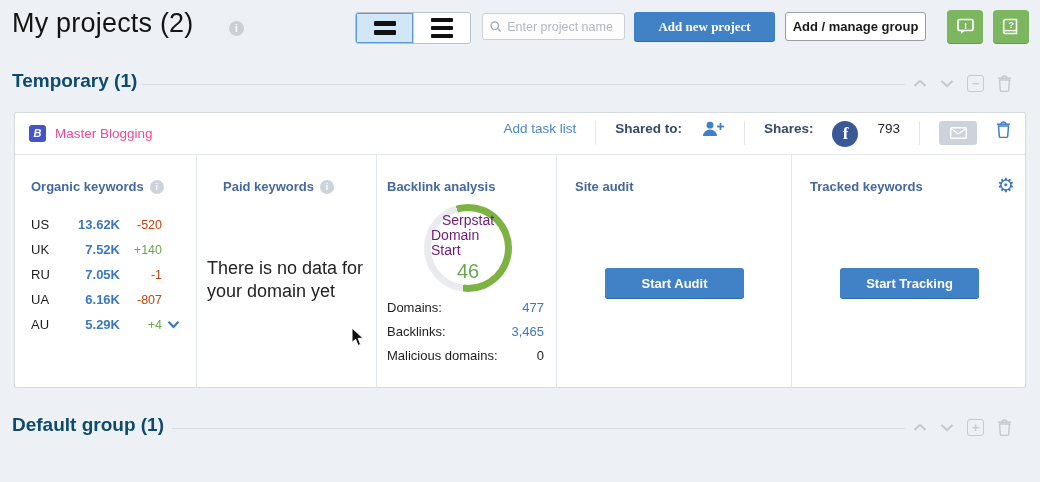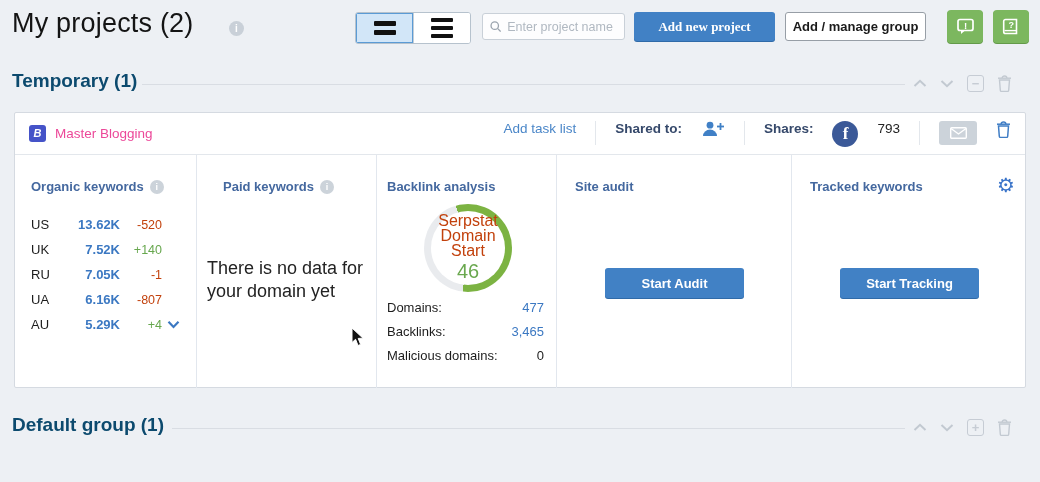--- a/index.html
+++ b/index.html
@@ -72,21 +72,21 @@
   .org-delta.pos { color:#67a74e; }
   .org-expand { margin-left:5px; display:flex; align-items:center; cursor:pointer; }
 
   
   .paid-empty { position:absolute; left:10px; top:102px; width:158px; font-size:18px; color:#232323; line-height:23px; }
 
   
   .donut { position:absolute; left:47px; top:49px; width:88px; height:88px; border-radius:50%;
            background:conic-gradient(from -16deg, #7cb342 0deg 203deg, #e9ebee 203deg 360deg); }
   .donut-hole { position:absolute; left:7px; top:7px; width:74px; height:74px; border-radius:50%; background:#fff; display:flex; flex-direction:column; align-items:center; justify-content:center; }
-  .donut-hole .dl { font-size:16px; color:#c2410c; line-height:15px;text-align:center; }
+  .donut-hole .dl { font-size:14px; color:#701a75; line-height:15px; }
   .donut-rank { font-size:20px; color:#6aa84f; margin-top:2px; }
   .bl-stats { position:absolute; left:10px; right:12px; top:140px; }
   .bl-row { display:flex; justify-content:space-between; align-items:center; height:24px; font-size:13px; }
   .bl-label { color:#1c1c1c; }
   .bl-val-blue { color:#3b78c2; }
   .bl-val-dark { color:#1c1c1c; }
 
   
   .col-btn { position:absolute; top:113px; width:139px; height:30px; }
   #audit-btn { left:48px; }

